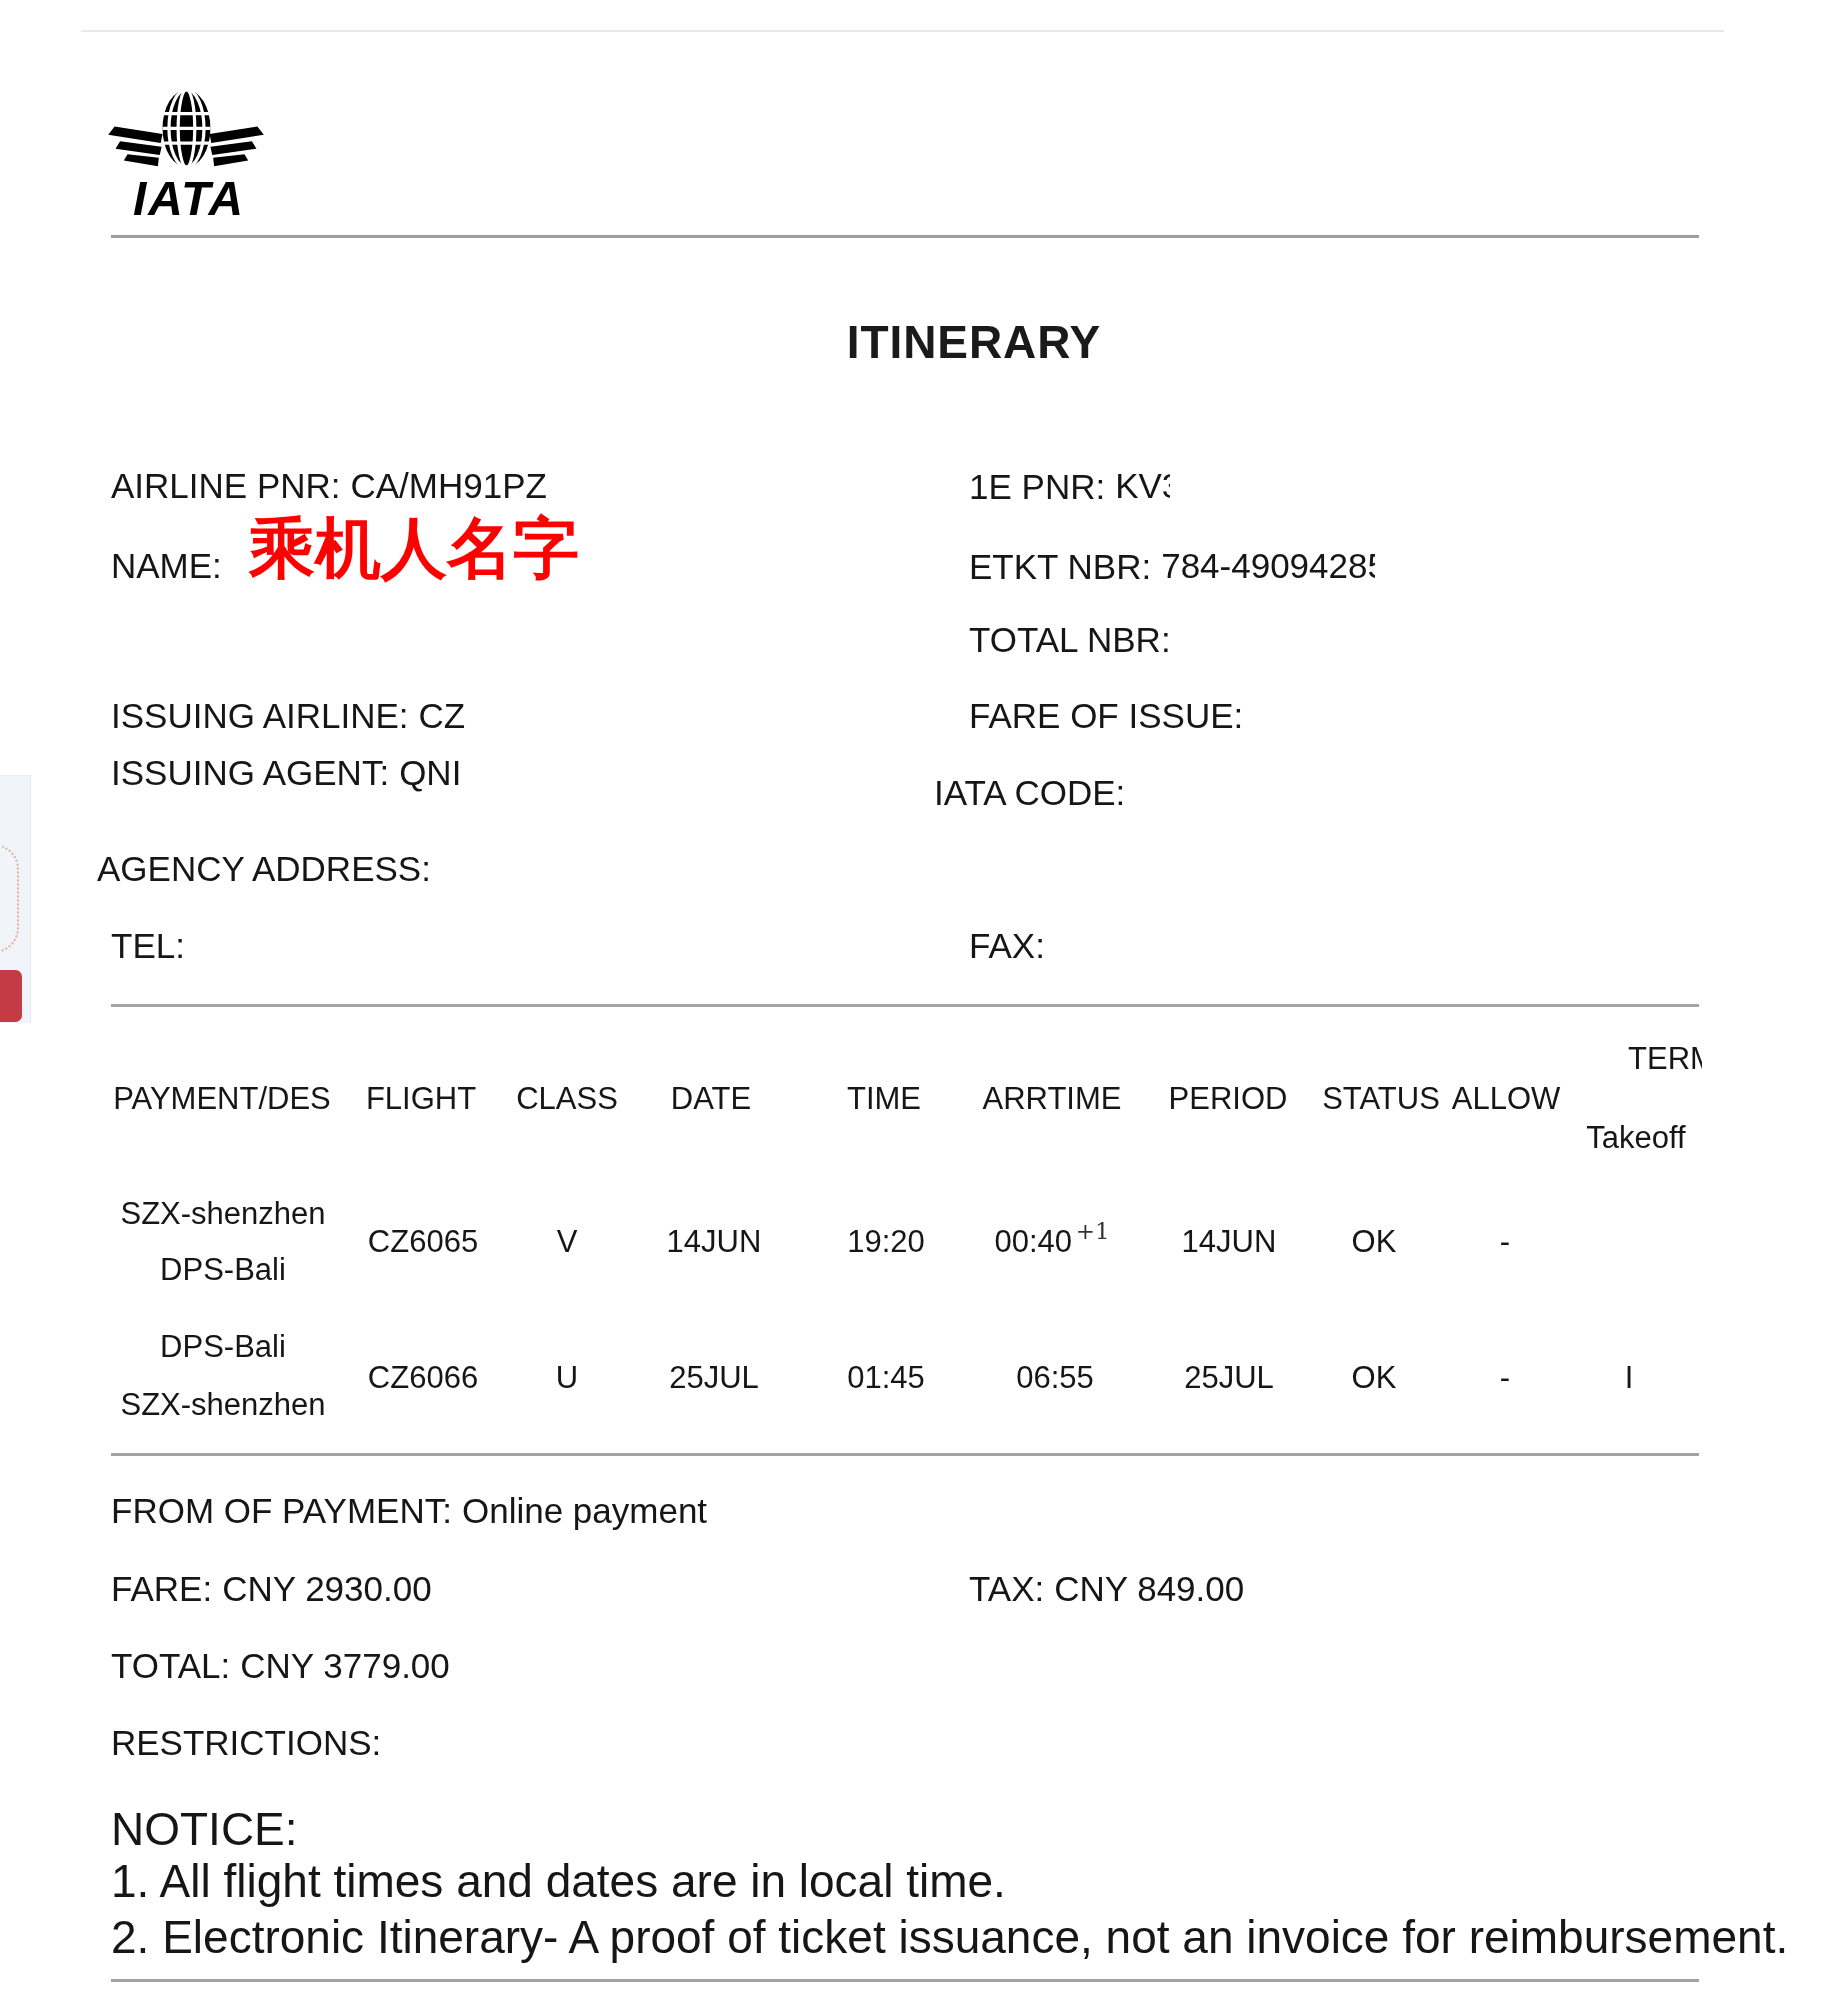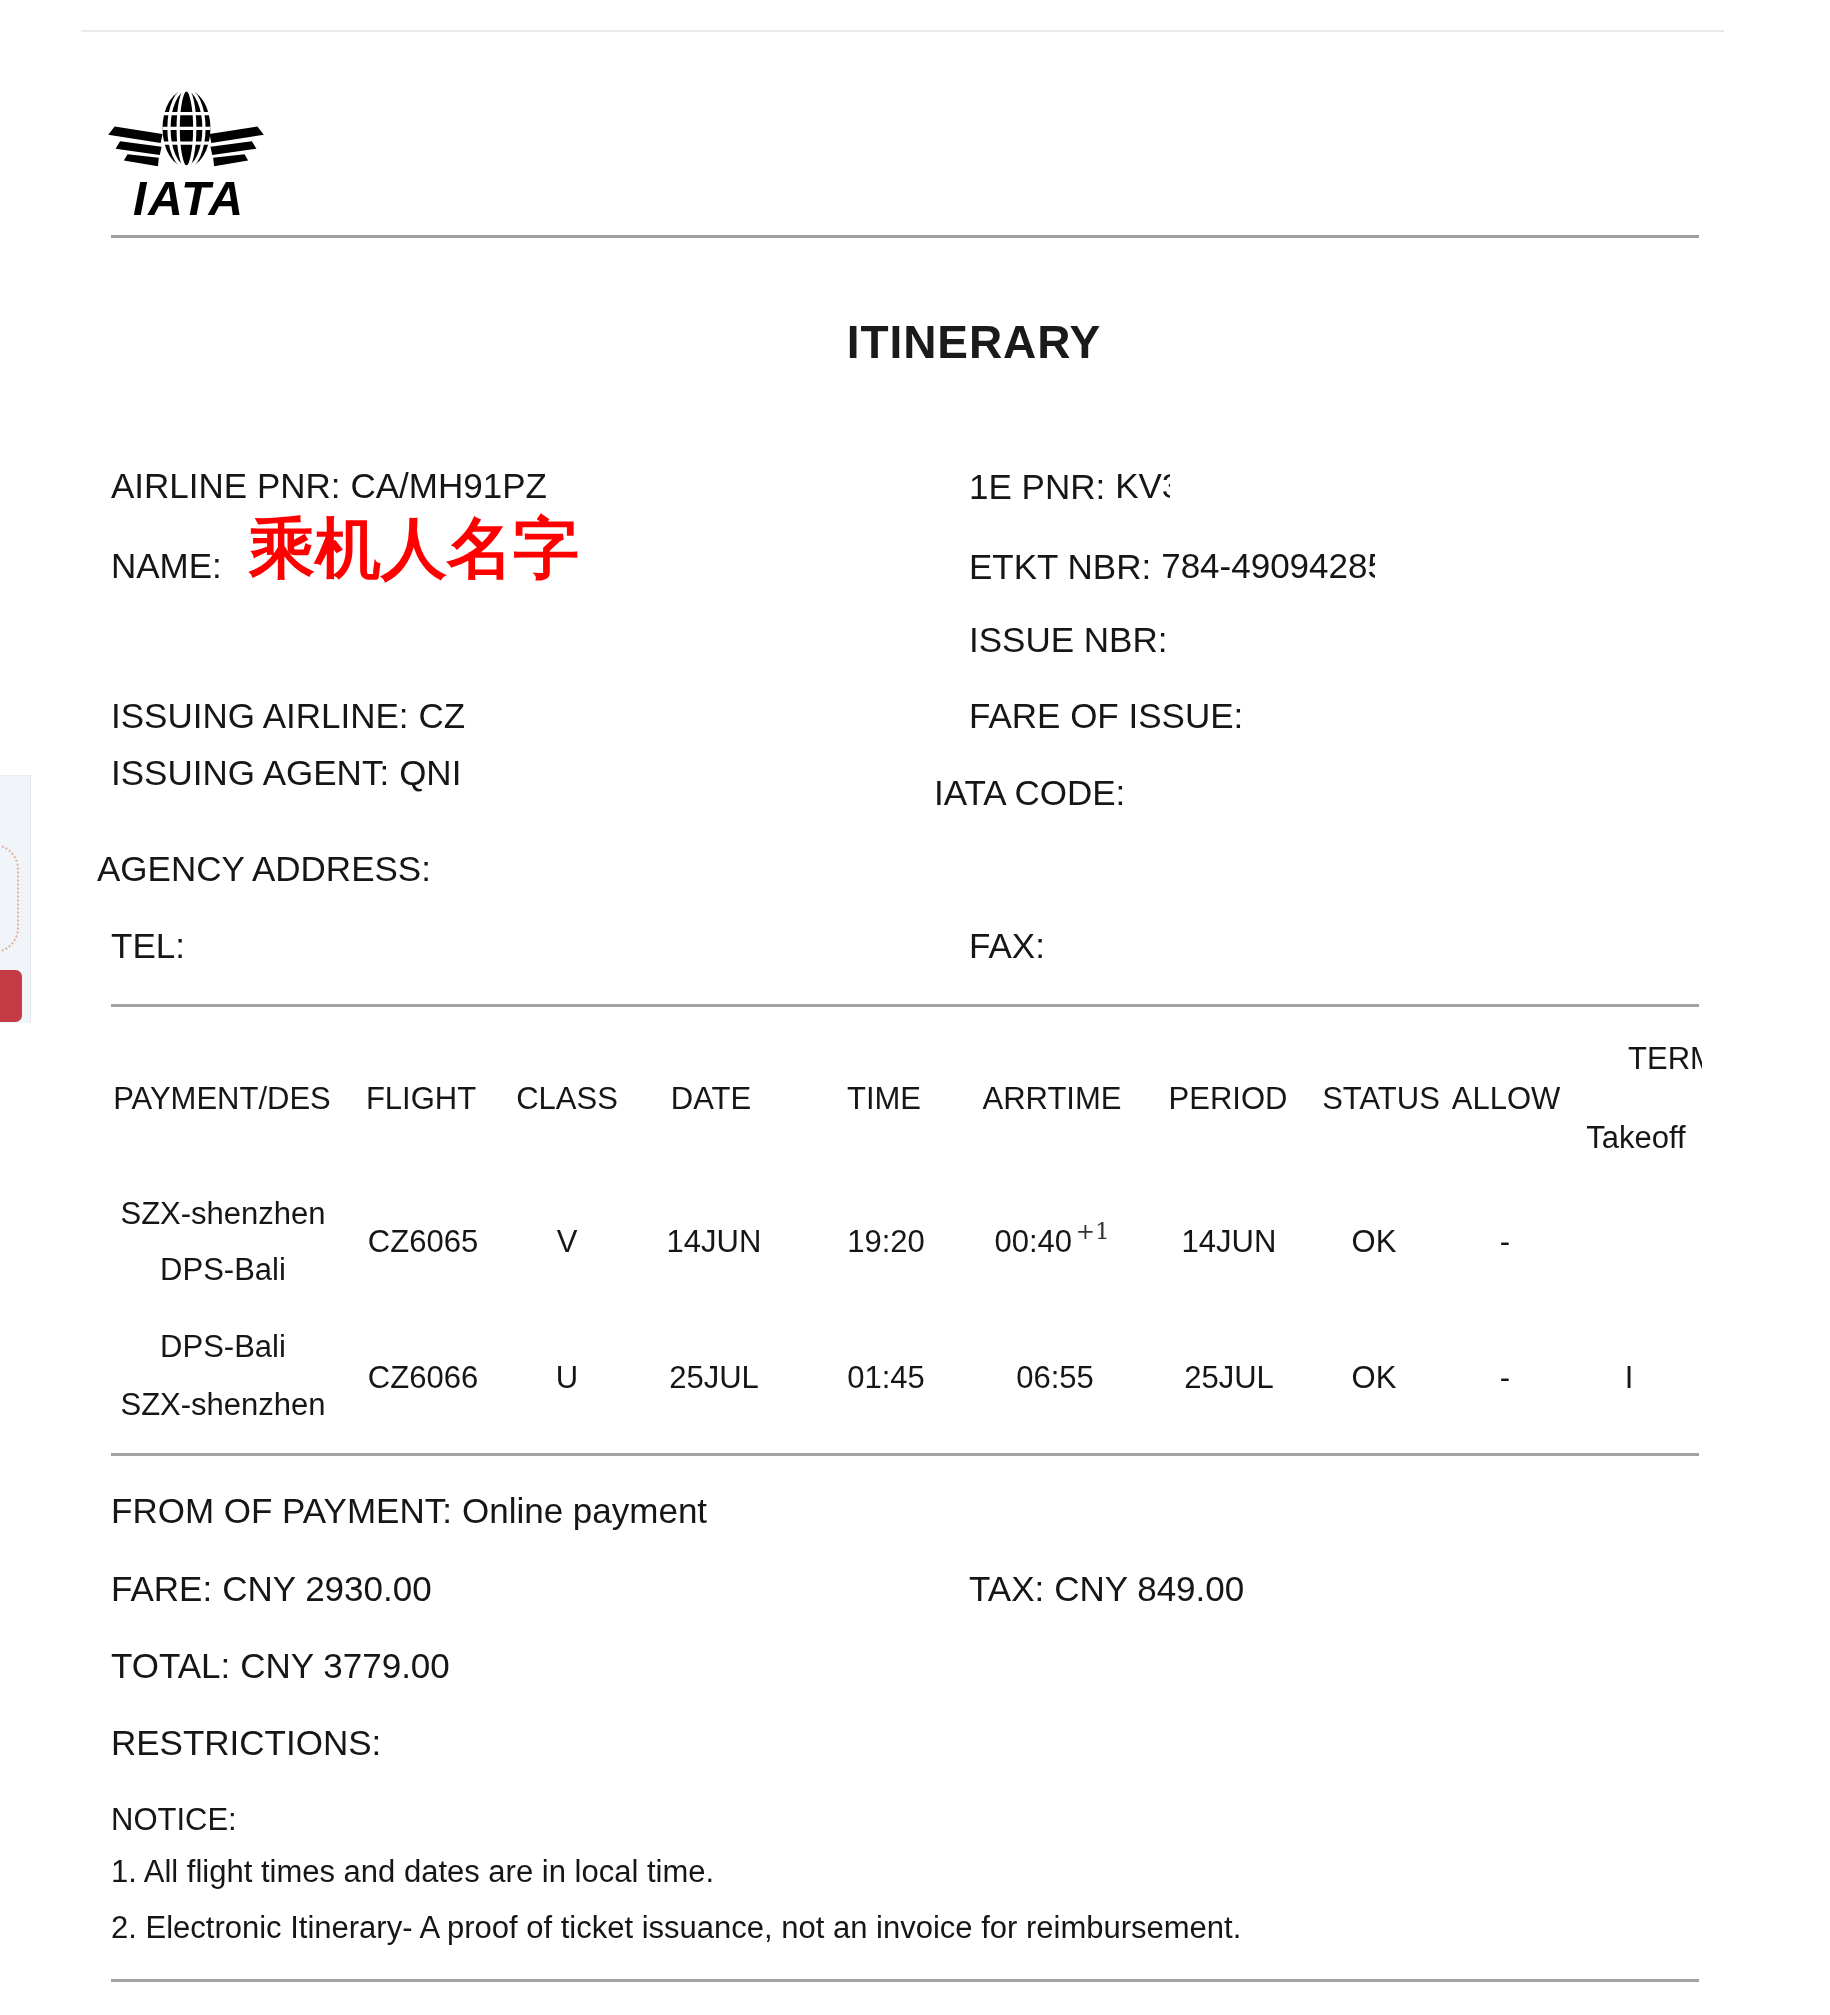--- a/index.html
+++ b/index.html
@@ -29,21 +29,21 @@
   .th,.td{
     position:absolute;transform:translateX(-50%);white-space:nowrap;
     font-size:31px;line-height:1.15;color:#161616;
   }
   .sup1{
     font-family:"DejaVu Serif","Liberation Serif",serif;font-size:23px;
     position:relative;top:-13px;margin-left:3.7px;color:#333;
   }
   
   .pay-row{position:absolute;white-space:nowrap;font-size:35px;line-height:1.18;color:#161616;}
-  .notice-item{position:absolute;white-space:nowrap;font-size:31px;line-height:1.18;color:#161616;}
+  .notice-item{position:absolute;white-space:nowrap;font-size:46px;line-height:1.18;color:#161616;}
   
   #side-widget{
     position:absolute;left:0;top:759px;width:30px;height:247px;
     background:#f1f4f8;border-right:0.9px solid #e3e8ef;border-top:0.9px solid #e9edf3;
   }
   #side-dot-ring{
     position:absolute;left:-31px;top:68px;width:46px;height:105px;
     border:2.8px dotted #dfb29e;border-radius:26px;background:transparent;
   }
   #side-red-button{
@@ -111,21 +111,21 @@
     <span>TEL:</span><span class="f-value"></span>
   </div>
 
   <div class="field-row" style="left:969px;top:449px;">
     <span>1E PNR:</span><span class="f-value clip clip-kv">KV3</span>
   </div>
   <div class="field-row" style="left:969px;top:529px;">
     <span>ETKT NBR:</span><span class="f-value clip clip-etkt">784-49094285</span>
   </div>
   <div class="field-row" style="left:969px;top:603px;">
-    <span>ISSUE NBR:</span><span class="f-value"></span>
+    <span>TOTAL NBR:</span><span class="f-value"></span>
   </div>
   <div class="field-row" style="left:969px;top:679px;">
     <span>FARE OF ISSUE:</span><span class="f-value"></span>
   </div>
   <div class="field-row" style="left:934px;top:756px;">
     <span>IATA CODE:</span><span class="f-value"></span>
   </div>
   <div class="field-row" style="left:969px;top:909px;">
     <span>FAX:</span><span class="f-value"></span>
   </div>

